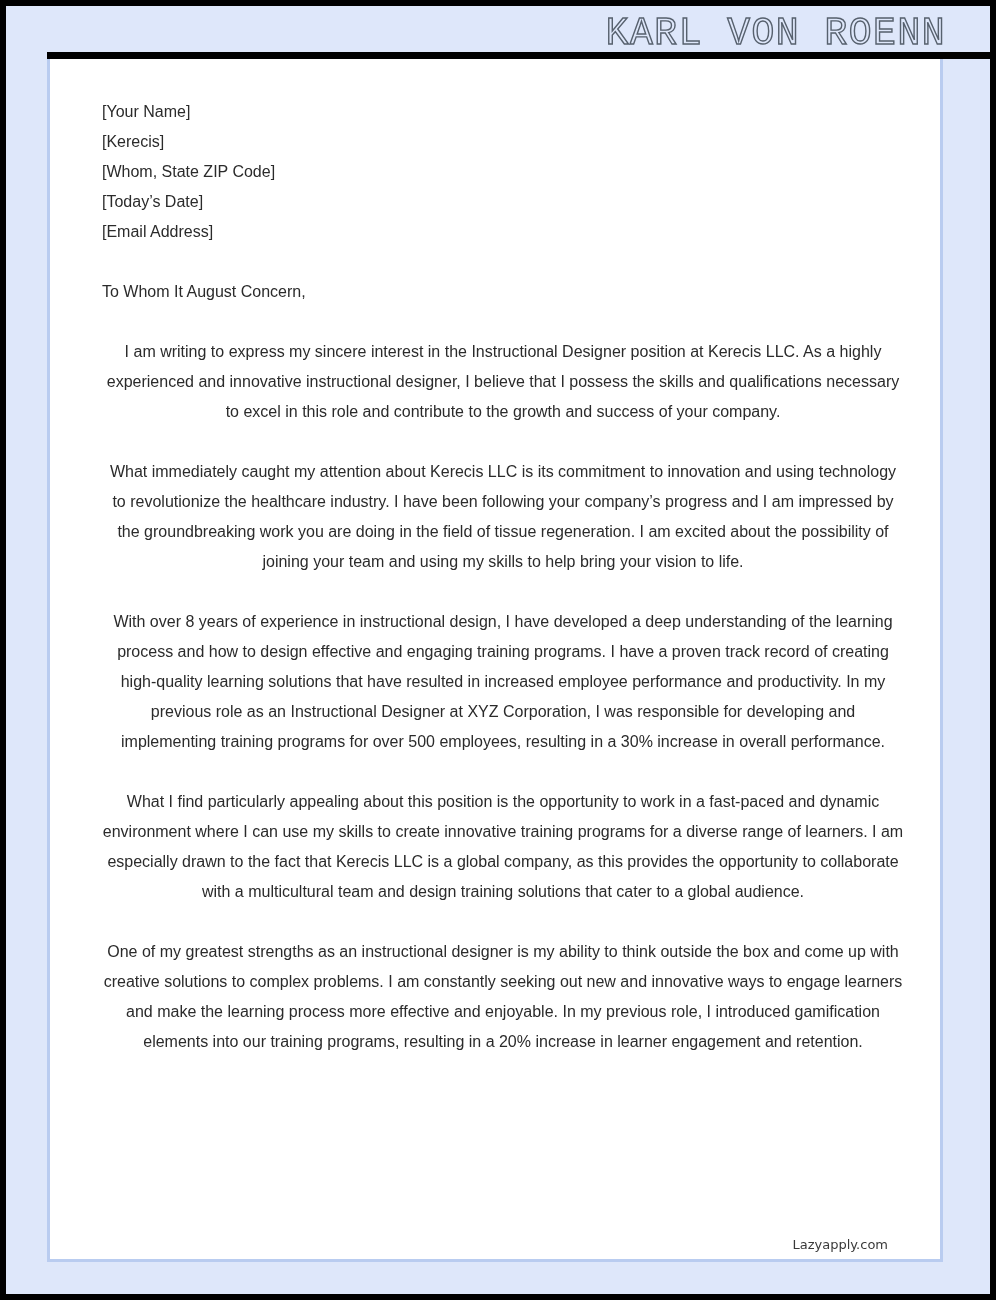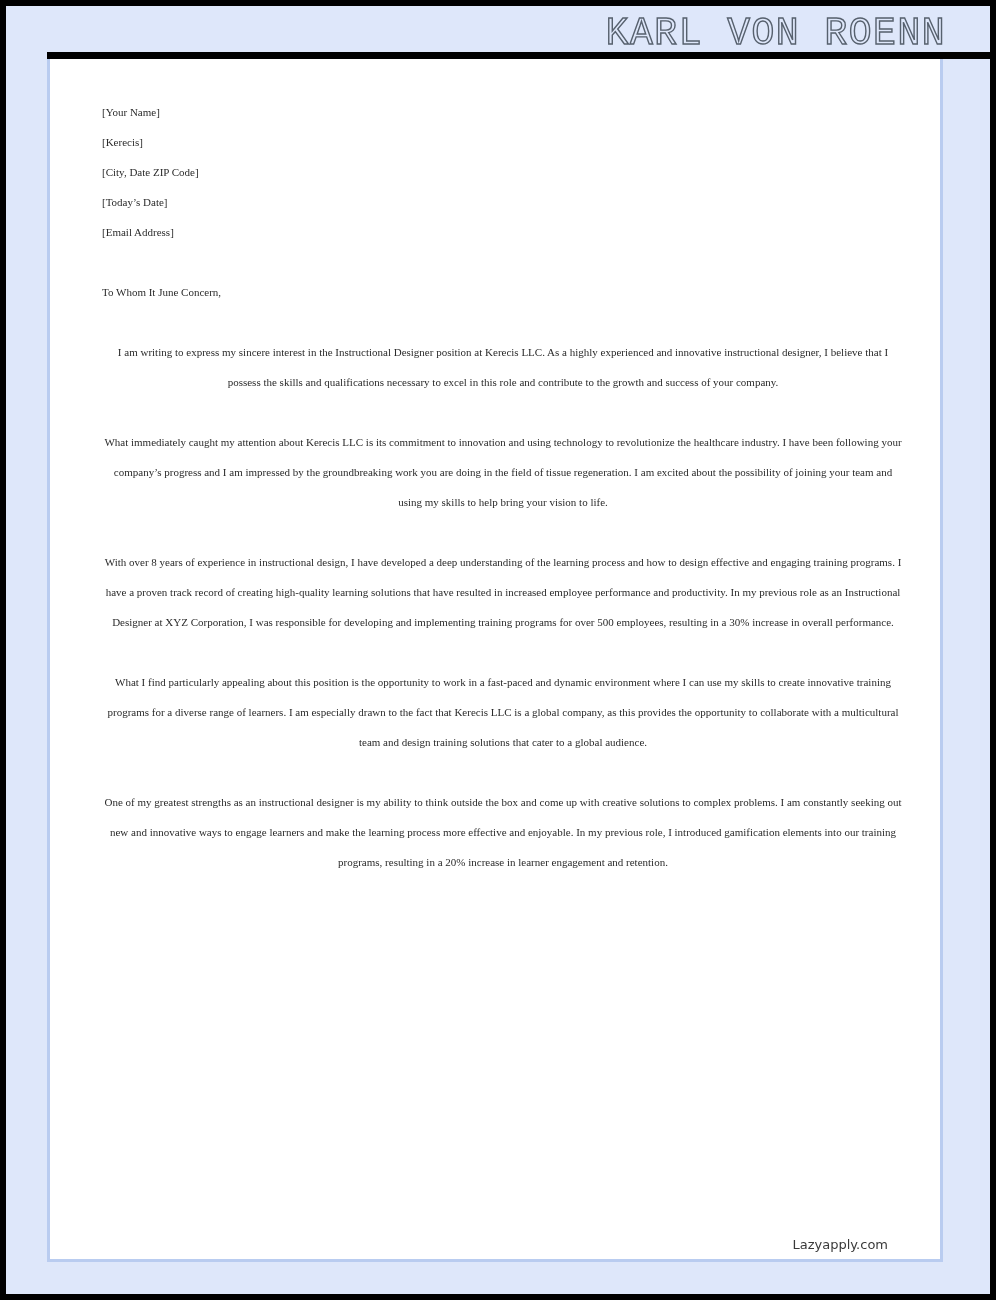--- a/index.html
+++ b/index.html
@@ -72,22 +72,22 @@
     border-bottom: 3px solid #b9ccf0;
     box-sizing: border-box;
     overflow: hidden;
   }
 
   .letter-body {
     position: absolute;
     left: 52px;
     top: 38px;
     width: 802px;
-    font-family: Liberation Serif, serif;
-    font-size: 11px;
+    font-family: Liberation Sans, sans-serif;
+    font-size: 16px;
     line-height: 30px;
     color: #2b2b2b;
   }
 
   .sender-block {
     margin: 0 0 30px 0;
   }
 
   .sender-line {
     display: block;
@@ -130,26 +130,26 @@
 
   <div class="header-rule"></div>
 
   <div class="letter-sheet">
 
     <div class="letter-body">
 
       <div class="sender-block">
         <span class="sender-line">[Your Name]</span>
         <span class="sender-line">[Kerecis]</span>
-        <span class="sender-line">[City, Date ZIP Code]</span>
+        <span class="sender-line">[Whom, State ZIP Code]</span>
         <span class="sender-line">[Today’s Date]</span>
         <span class="sender-line">[Email Address]</span>
       </div>
 
-      <p class="salutation">To Whom It June Concern,</p>
+      <p class="salutation">To Whom It August Concern,</p>
 
       <p class="letter-para">I am writing to express my sincere interest in the Instructional Designer position at Kerecis LLC. As a highly experienced and innovative instructional designer, I believe that I possess the skills and qualifications necessary to excel in this role and contribute to the growth and success of your company.</p>
 
       <p class="letter-para">What immediately caught my attention about Kerecis LLC is its commitment to innovation and using technology to revolutionize the healthcare industry. I have been following your company’s progress and I am impressed by the groundbreaking work you are doing in the field of tissue regeneration. I am excited about the possibility of joining your team and using my skills to help bring your vision to life.</p>
 
       <p class="letter-para">With over 8 years of experience in instructional design, I have developed a deep understanding of the learning process and how to design effective and engaging training programs. I have a proven track record of creating high-quality learning solutions that have resulted in increased employee performance and productivity. In my previous role as an Instructional Designer at XYZ Corporation, I was responsible for developing and implementing training programs for over 500 employees, resulting in a 30% increase in overall performance.</p>
 
       <p class="letter-para">What I find particularly appealing about this position is the opportunity to work in a fast-paced and dynamic environment where I can use my skills to create innovative training programs for a diverse range of learners. I am especially drawn to the fact that Kerecis LLC is a global company, as this provides the opportunity to collaborate with a multicultural team and design training solutions that cater to a global audience.</p>
 
       <p class="letter-para">One of my greatest strengths as an instructional designer is my ability to think outside the box and come up with creative solutions to complex problems. I am constantly seeking out new and innovative ways to engage learners and make the learning process more effective and enjoyable. In my previous role, I introduced gamification elements into our training programs, resulting in a 20% increase in learner engagement and retention.</p>

